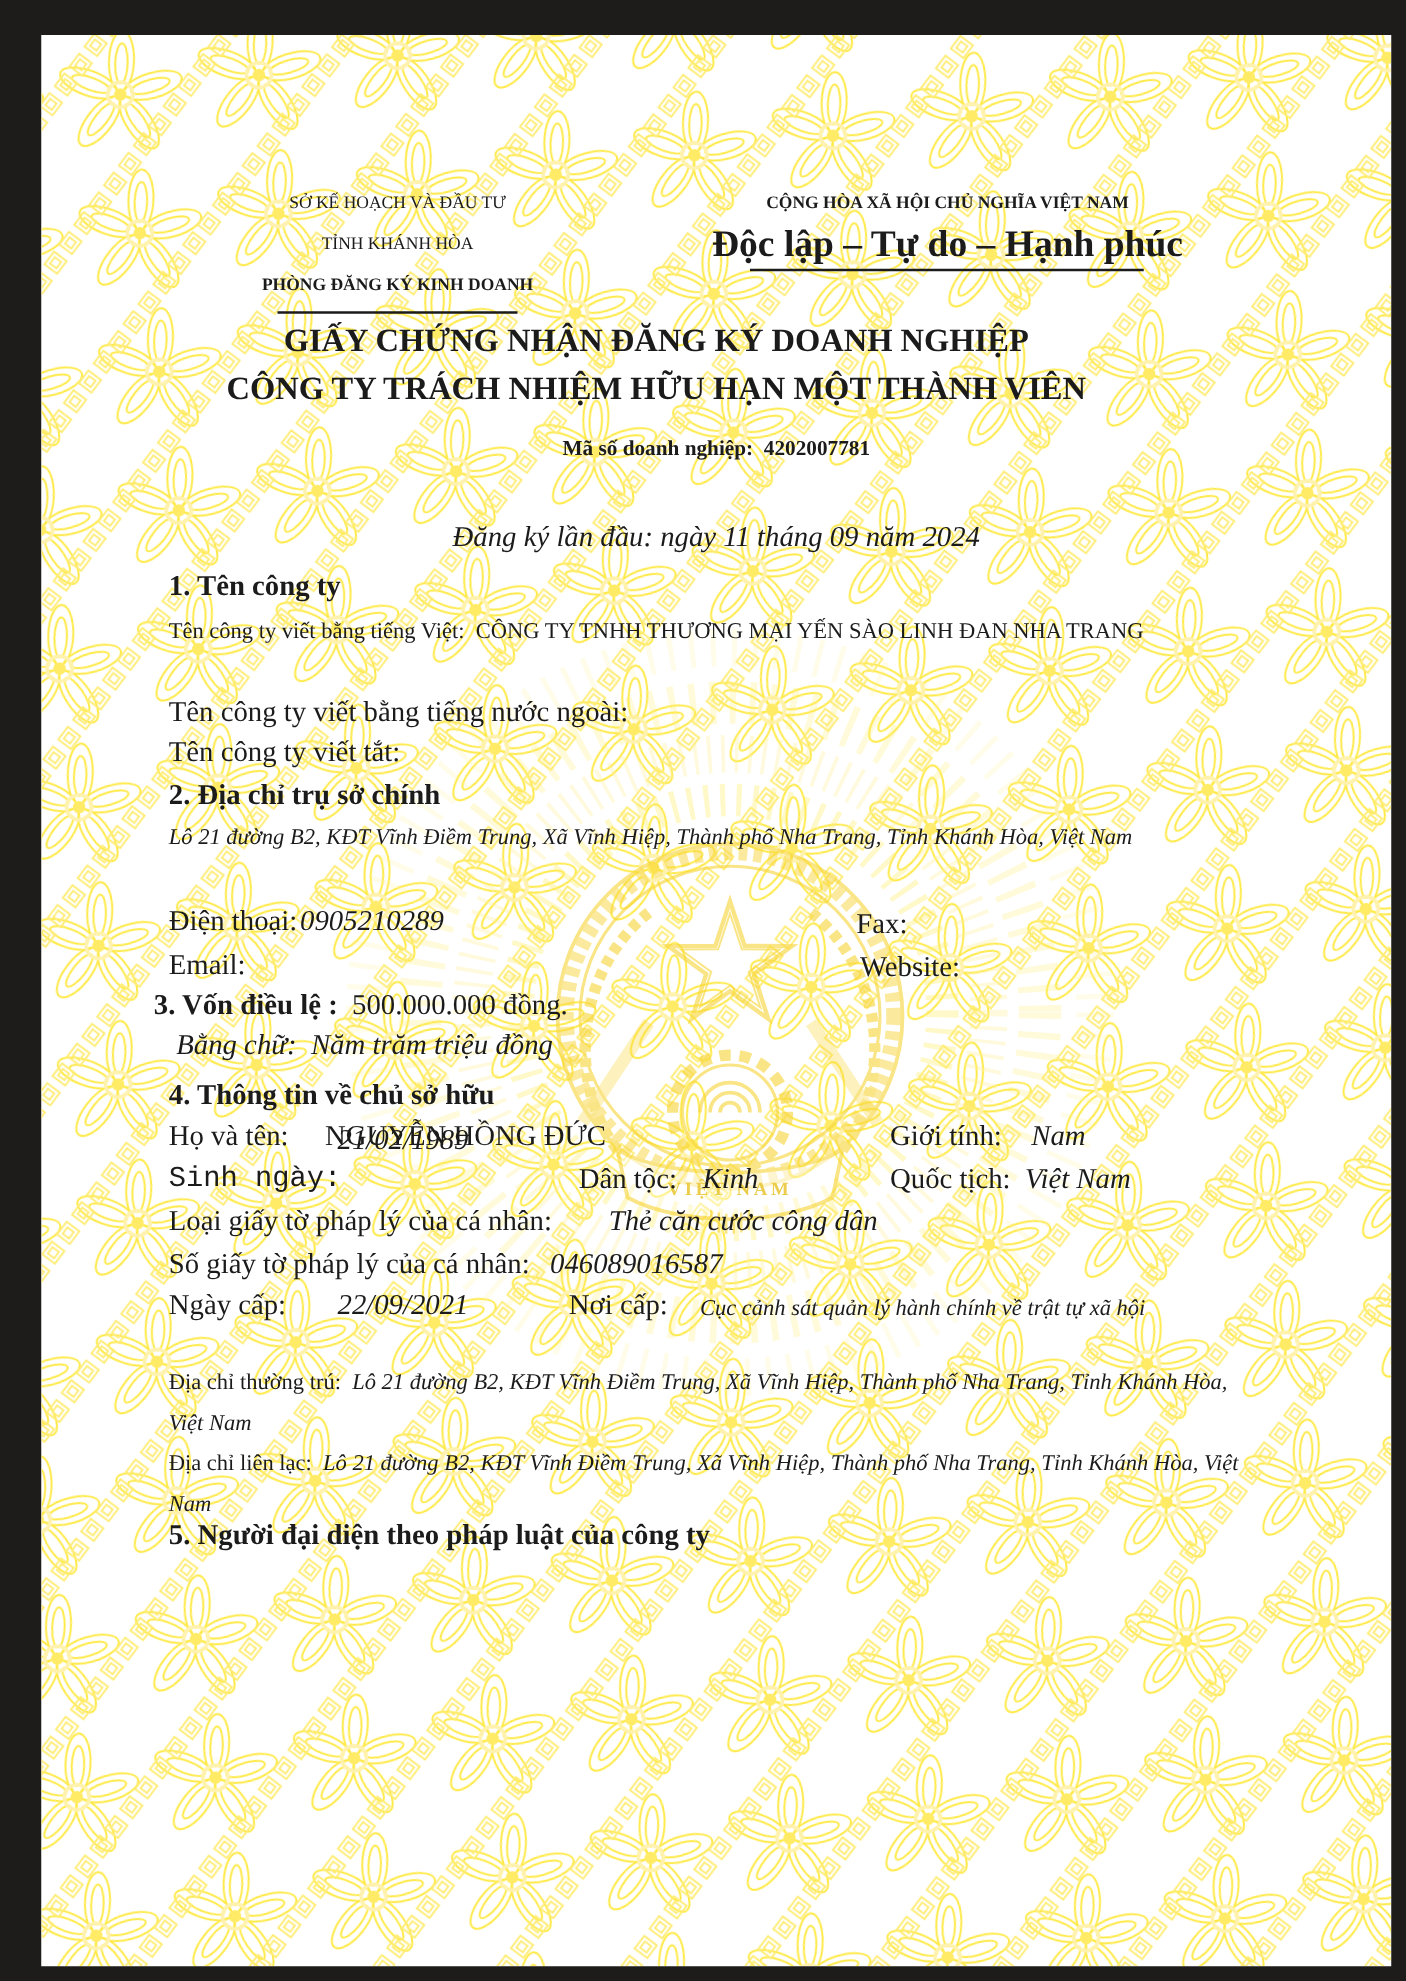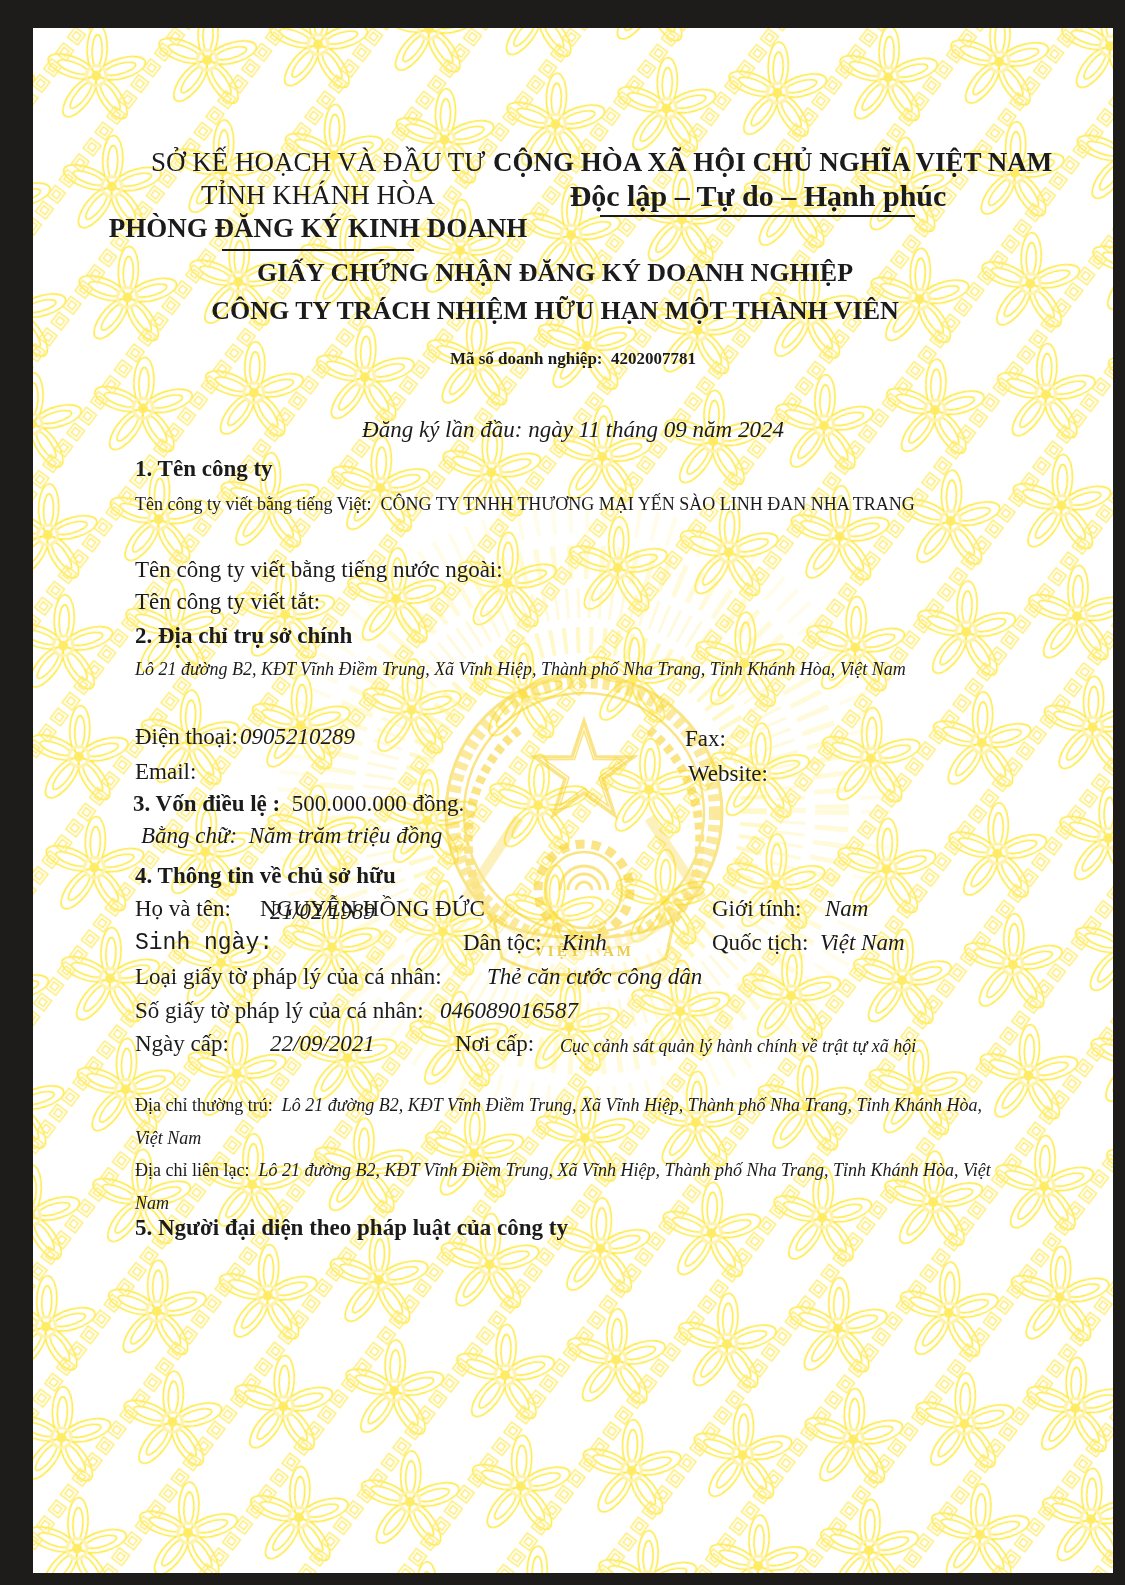--- a/index.html
+++ b/index.html
@@ -7,22 +7,22 @@
        font-family:"Liberation Serif","DejaVu Serif",serif;color:#1b1b1b;}
   #frame{position:absolute;left:0;top:0;width:1125px;height:1585px;background:#1d1c1a;}
   #page{position:absolute;left:33px;top:28px;width:1080px;height:1545px;background:#ffffff;overflow:hidden;}
   .layer{position:absolute;left:0;top:0;}
   .abs{position:absolute;white-space:nowrap;font-size:23px;line-height:28px;}
   .p{position:absolute;font-size:18px;line-height:33px;}
   .b{font-weight:bold;}
   .i{font-style:italic;}
   .ctr{text-align:center;}
   .rule{position:absolute;height:0;border-top:2.5px solid #1b1b1b;}
-  .hdr-small{font-size:27px;line-height:33px;}
-  .title-line{position:absolute;left:0;width:984px;text-align:center;font-weight:bold;font-size:26px;white-space:nowrap;margin-left:30px;}
+  .hdr-small{font-size:14px;line-height:33px;}
+  .title-line{position:absolute;left:0;width:984px;text-align:center;font-weight:bold;font-size:26px;white-space:nowrap;}
   #content{position:absolute;left:0;top:0;width:1080px;height:1545px;z-index:5;}
   svg{display:block;}
 </style>
 </head>
 <body>
 
 <div id="frame">
 <div id="page">
 
   <svg class="layer" width="1080" height="1545" aria-hidden="true">
@@ -126,21 +126,21 @@
     <div class="abs b" style="left:102px;top:594px;">2. Địa chỉ trụ sở chính</div>
     <div class="p i" style="left:102px;top:625px;width:862px;">Lô 21 đường B2, KĐT Vĩnh Điềm Trung, Xã Vĩnh Hiệp, Thành phố Nha Trang, Tỉnh Khánh Hòa, Việt Nam</div>
     <div class="abs" style="left:102px;top:695px;">
       <span>Điện thoại:</span>
     </div>
     <div class="abs i" style="left:207px;top:695px;">0905210289</div>
     <div class="abs" style="left:652px;top:697px;">Fax:</div>
     <div class="abs" style="left:102px;top:730px;">Email:</div>
     <div class="abs" style="left:655px;top:732px;">Website:</div>
 
-    <div class="abs" style="left:100px;top:762px;">
+    <div class="abs" style="left:90px;top:762px;">
       <span class="b">3. Vốn điều lệ :&nbsp; </span>
       <span>500.000.000 đồng.</span>
     </div>
     <div class="abs i" style="left:108px;top:794px;">
       <span>Bằng chữ:&nbsp; </span>
       <span>Năm trăm triệu đồng</span>
     </div>
 
     <div class="abs b" style="left:102px;top:834px;">4. Thông tin về chủ sở hữu</div>
 

